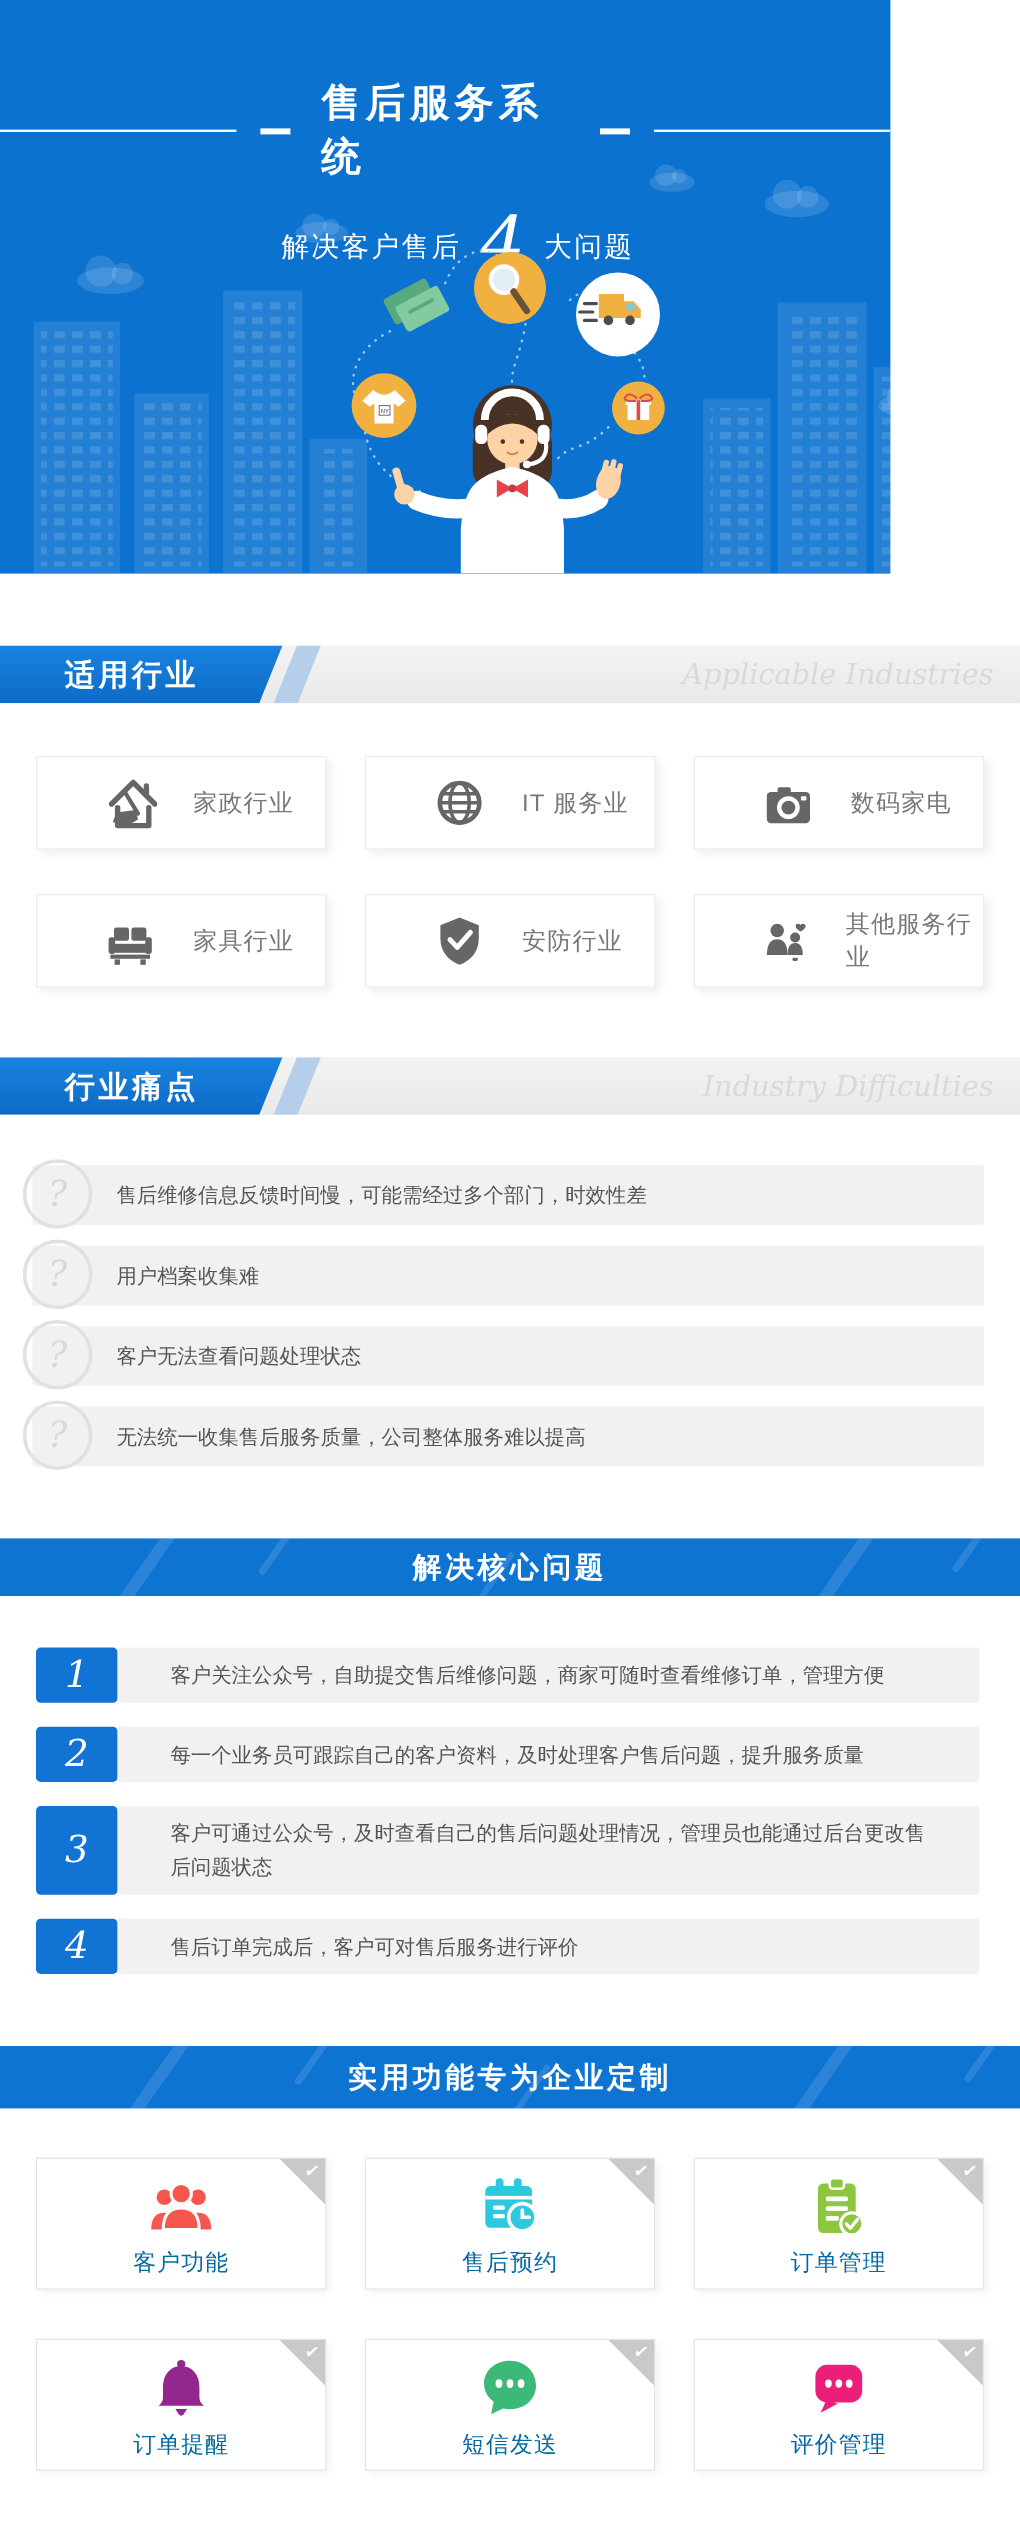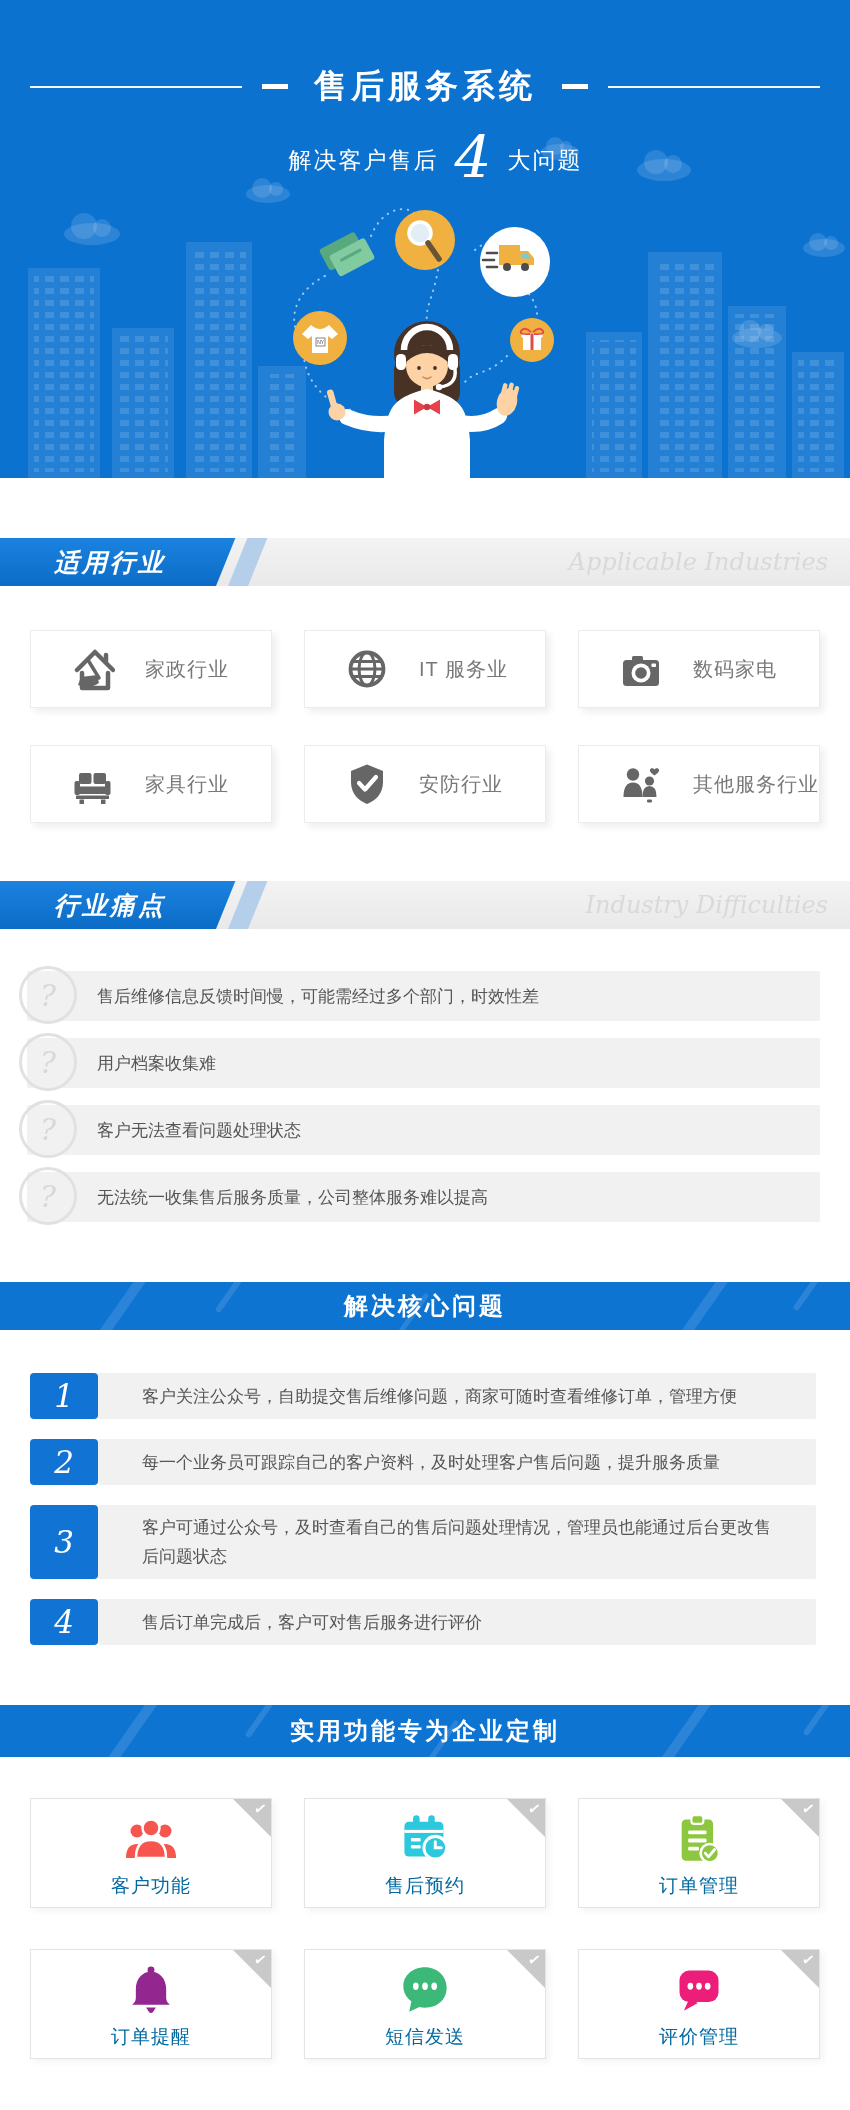--- a/index.html
+++ b/index.html
@@ -1,46 +1,46 @@
 <!DOCTYPE html>
 <html><head>
 <meta charset="utf-8">
 <style>
   html,body{margin:0;padding:0;background:#fff;}
   body{width:850px;font-family:"Liberation Sans",sans-serif;-webkit-font-smoothing:antialiased;}
   .page{width:850px;background:#fff;overflow:hidden;}
 
   
-  .banner{position:relative;width:850px;height:478px;background:#0c72d0;overflow:hidden;}
+  .banner{position:relative;width:742px;height:478px;background:#0c72d0;overflow:hidden;}
   .banner-bg{position:absolute;left:0;top:0;}
   .title-row{position:relative;display:flex;align-items:center;justify-content:center;padding-top:64px;}
   .title-line{height:2px;width:212px;background:rgba(255,255,255,.95);}
   .title-dash{height:5px;width:26px;background:#fff;margin:0 20px;}
   .banner-title{color:#fff;font-size:33px;font-weight:bold;letter-spacing:4px;margin:0 6px;}
   .subtitle-row{position:relative;display:flex;align-items:center;justify-content:center;margin-top:14px;color:#fff;padding-left:21px;}
   .subtitle-txt{font-size:23px;letter-spacing:2px;}
   .subtitle-num{font-family:"DejaVu Serif",serif;font-style:italic;font-size:58px;margin:0 16px 6px 16px;}
   .mascot{position:absolute;left:175px;top:158px;}
 
   
   .section-head{position:relative;height:48px;background:linear-gradient(180deg,#f3f3f3,#e9e9e9);overflow:hidden;}
   .head-flag{position:absolute;left:-24px;top:0;height:48px;width:240px;
      background:linear-gradient(180deg,#1b82e0,#0b6cc6);
      transform:skewX(-22deg);transform-origin:bottom left;}
   .head-stripe{position:absolute;left:228px;top:0;height:48px;width:20px;background:#b5cfeb;
      transform:skewX(-22deg);transform-origin:bottom left;}
   .head-cn{position:absolute;left:54px;top:0;height:48px;display:flex;align-items:center;
-     color:#fff;font-size:25px;font-weight:bold;font-style:italic;letter-spacing:3px;}
+     color:#fff;font-size:25px;font-weight:bold;letter-spacing:3px;}
   .head-en{position:absolute;right:22px;top:0;height:48px;display:flex;align-items:center;
      color:#d9d9d9;font-size:24px;font-style:italic;font-family:"DejaVu Serif",serif;}
 
   
   .ind-grid{display:grid;grid-template-columns:repeat(3,242px);gap:37px 32px;margin:44px 30px 0 30px;}
   .ind-card{box-sizing:border-box;height:78px;background:#fff;border:1px solid #ececec;
-     box-shadow:4px 4px 7px rgba(0,0,0,.07);display:flex;align-items:center;padding-left:40px;gap:30px;}
+     box-shadow:4px 4px 7px rgba(0,0,0,.07);display:flex;align-items:center;padding-left:56px;gap:30px;}
   .ind-label{font-size:20px;color:#787878;letter-spacing:1px;}
 
   
   .pain-head{margin-top:58px;}
   .pain-list{margin-top:42px;}
   .pain-item{position:relative;height:50px;margin:0 30px 17px 27px;background:#f1f1f1;border-radius:2px;
      display:flex;align-items:center;padding-left:70px;font-size:17px;color:#555;}
   .q-circle{position:absolute;left:-8px;top:-5px;width:52px;height:52px;border:3px solid #e1e1e1;border-radius:50%;
      display:flex;align-items:center;justify-content:center;background:transparent;
      color:#d8d8d8;font-size:30px;font-style:italic;font-family:"DejaVu Serif",serif;}

